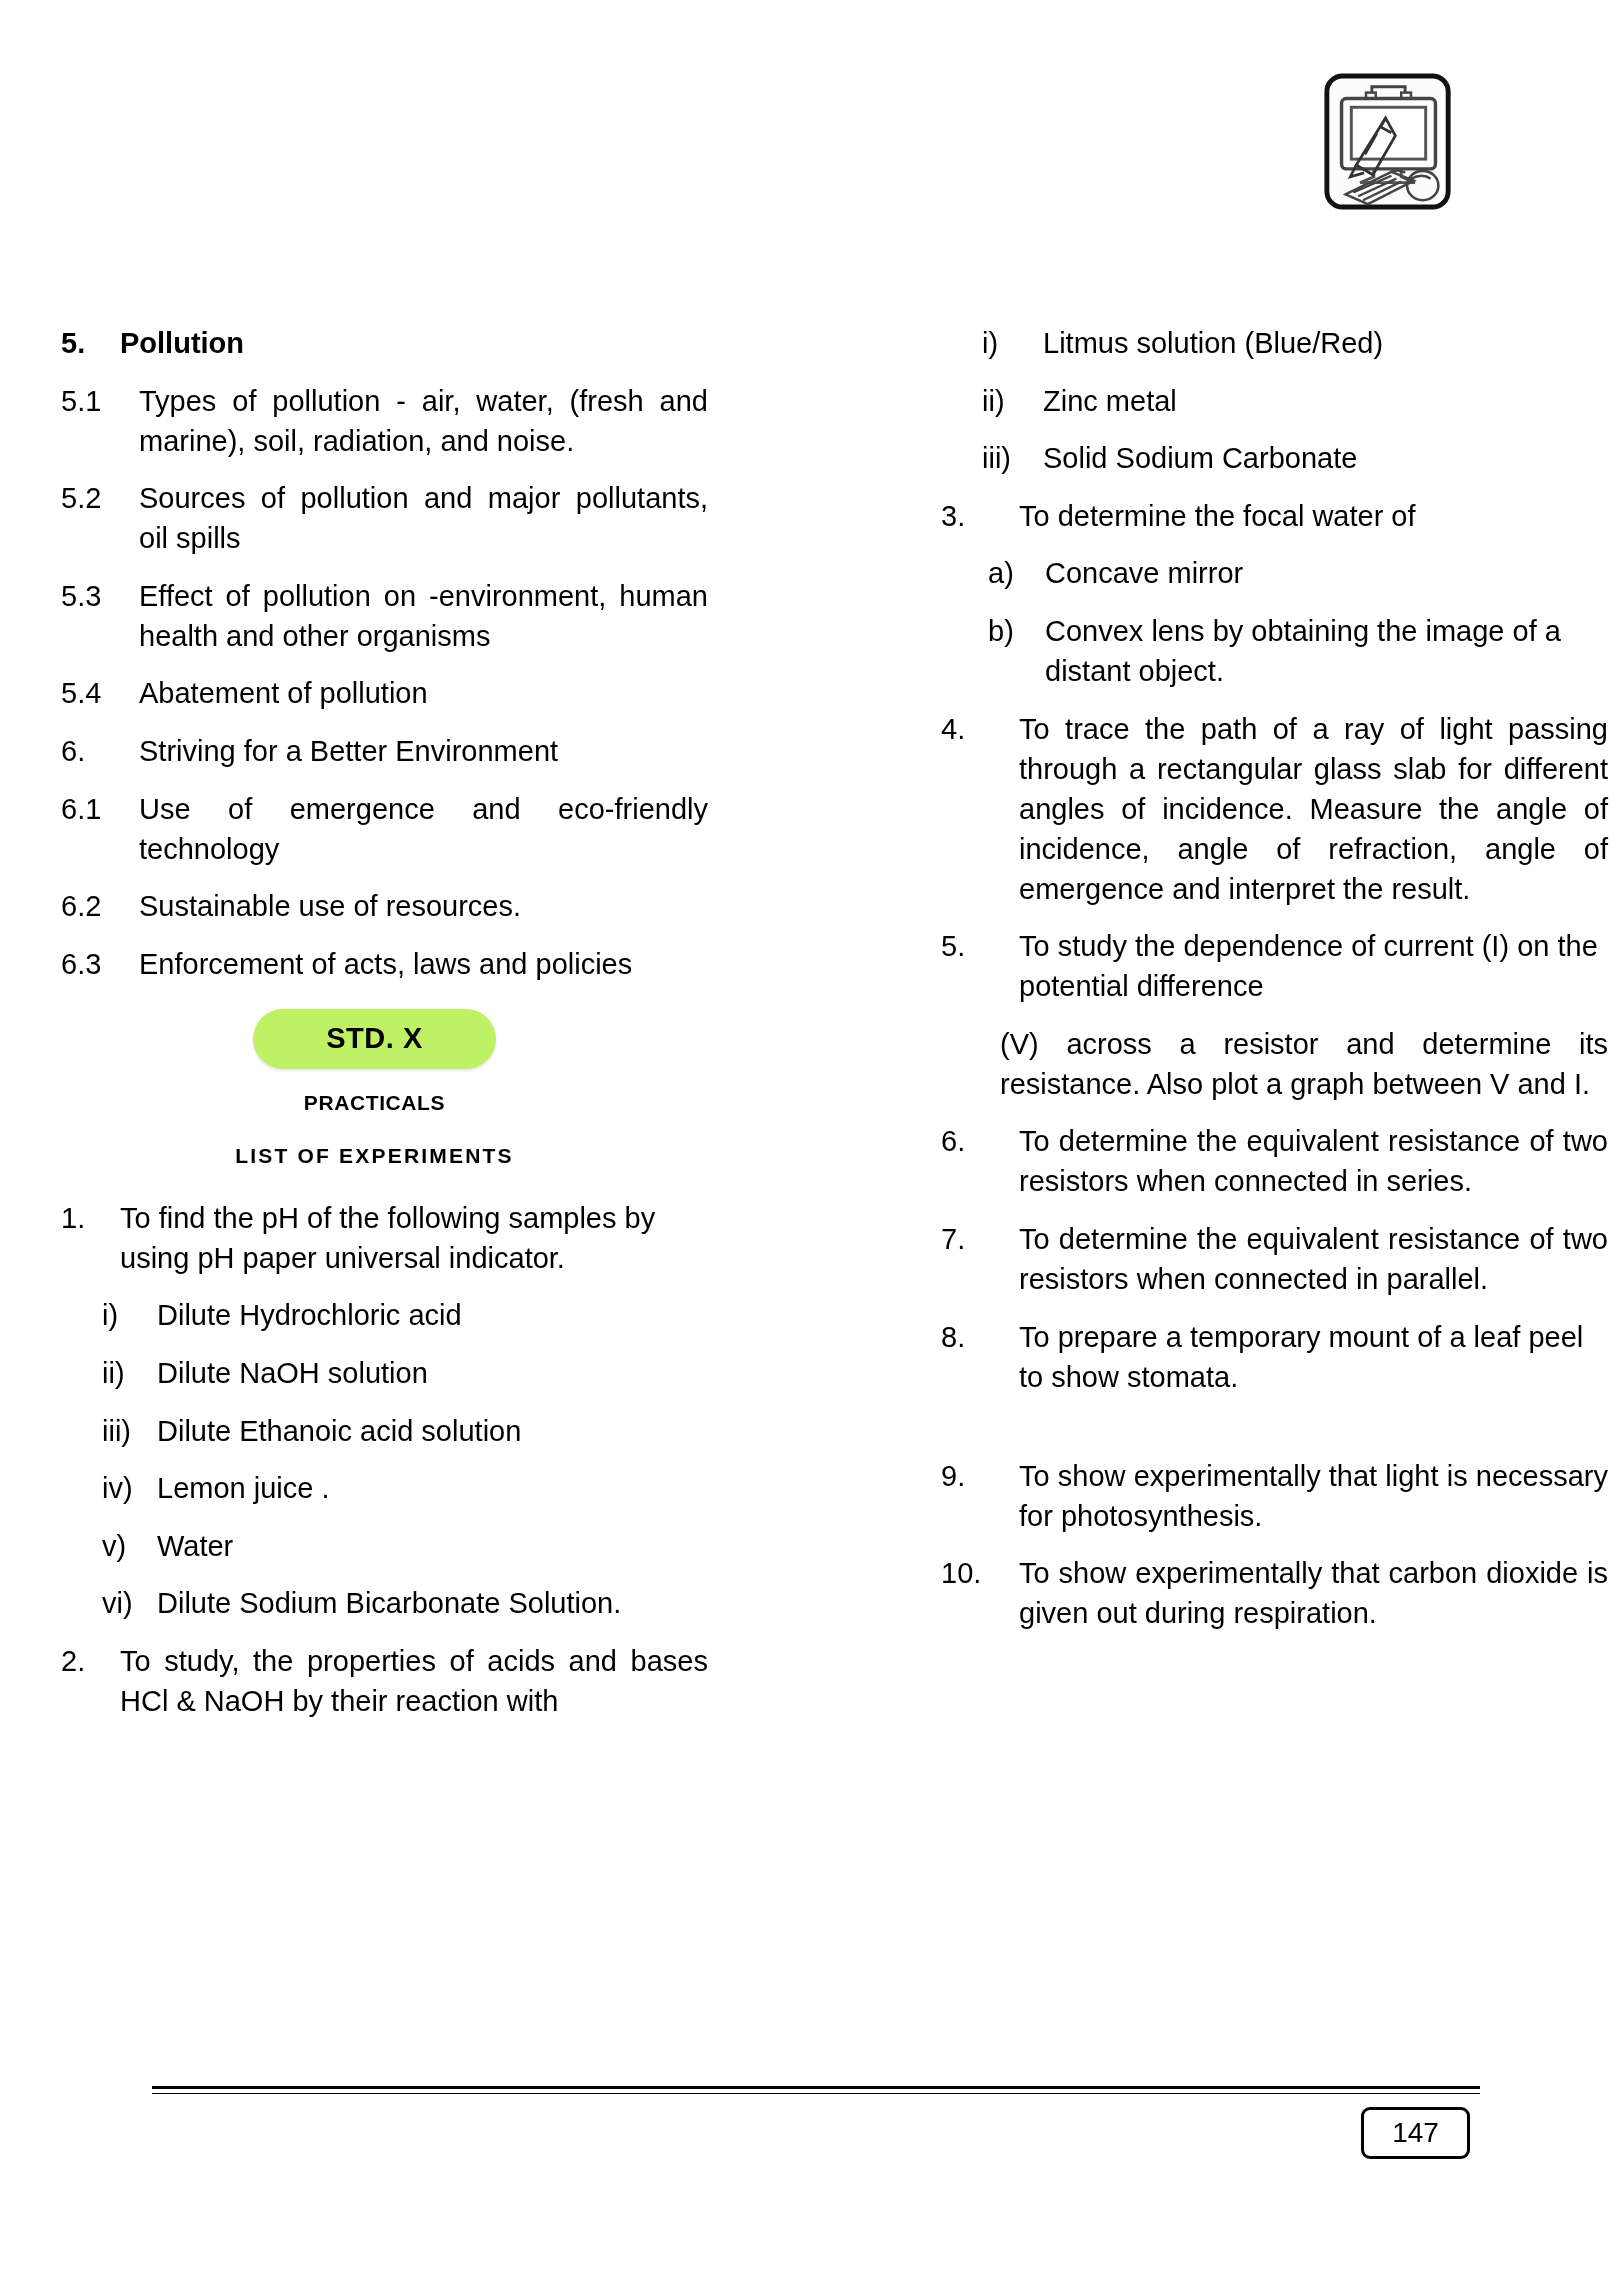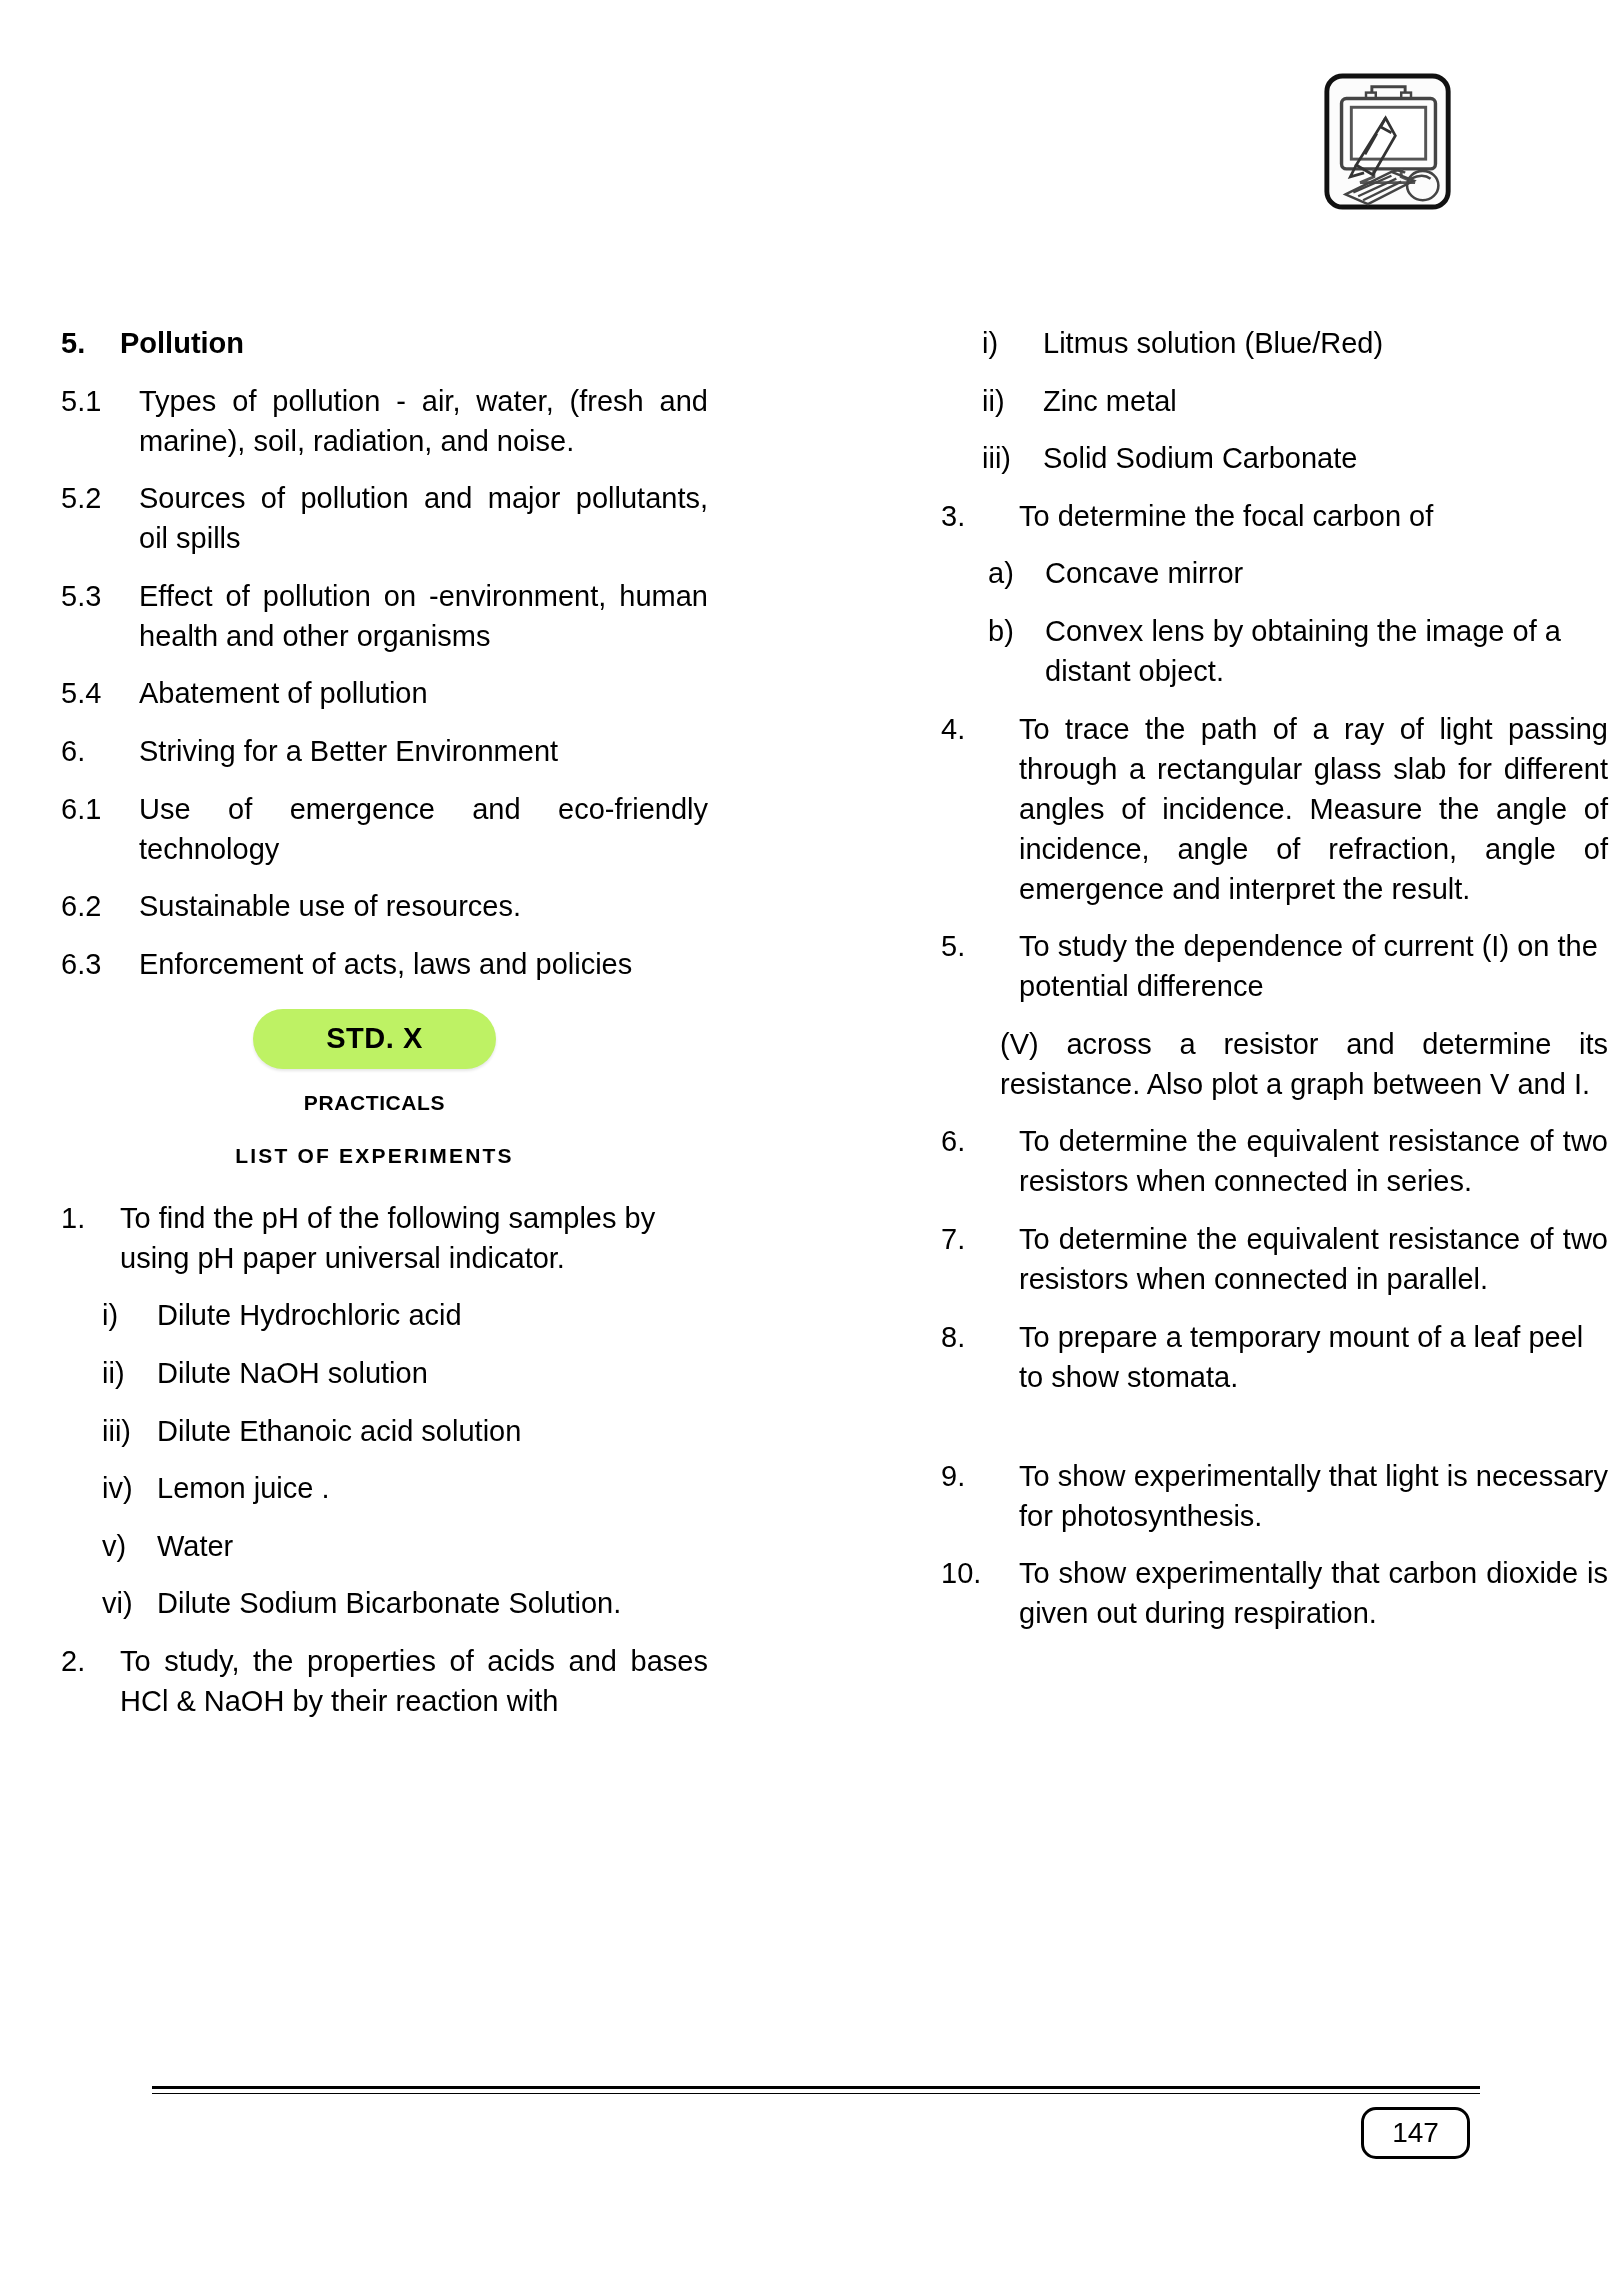--- a/index.html
+++ b/index.html
@@ -111,21 +111,21 @@
     height: 0;
     border-top: 1px solid #000;
   }
   #page-number {
     position: absolute;
     left: 1361px;
     top: 2107px;
     width: 103px;
     height: 46px;
     border: 3.9px solid #000;
-    border-radius: 15px;
+    border-radius: 9px;
     display: flex;
     align-items: center;
     justify-content: center;
     font-size: 28px;
     background: #fff;
   }
 </style>
 </head>
 <body>
 
@@ -264,21 +264,21 @@
         <span class="body">Zinc metal</span>
       </div>
       <div class="row lvl-rom-r">
         <span class="marker">iii)</span>
         <span class="body">Solid Sodium Carbonate</span>
       </div>
     </div>
 
     <div class="row lvl-num2">
       <span class="marker">3.</span>
-      <span class="body">To determine the focal carbon of</span>
+      <span class="body">To determine the focal water of</span>
     </div>
 
     <div class="indent-alpha">
       <div class="row lvl-alpha">
         <span class="marker">a)</span>
         <span class="body">Concave mirror</span>
       </div>
       <div class="row lvl-alpha">
         <span class="marker">b)</span>
         <span class="body">Convex lens by obtaining the image of a distant object.</span>

